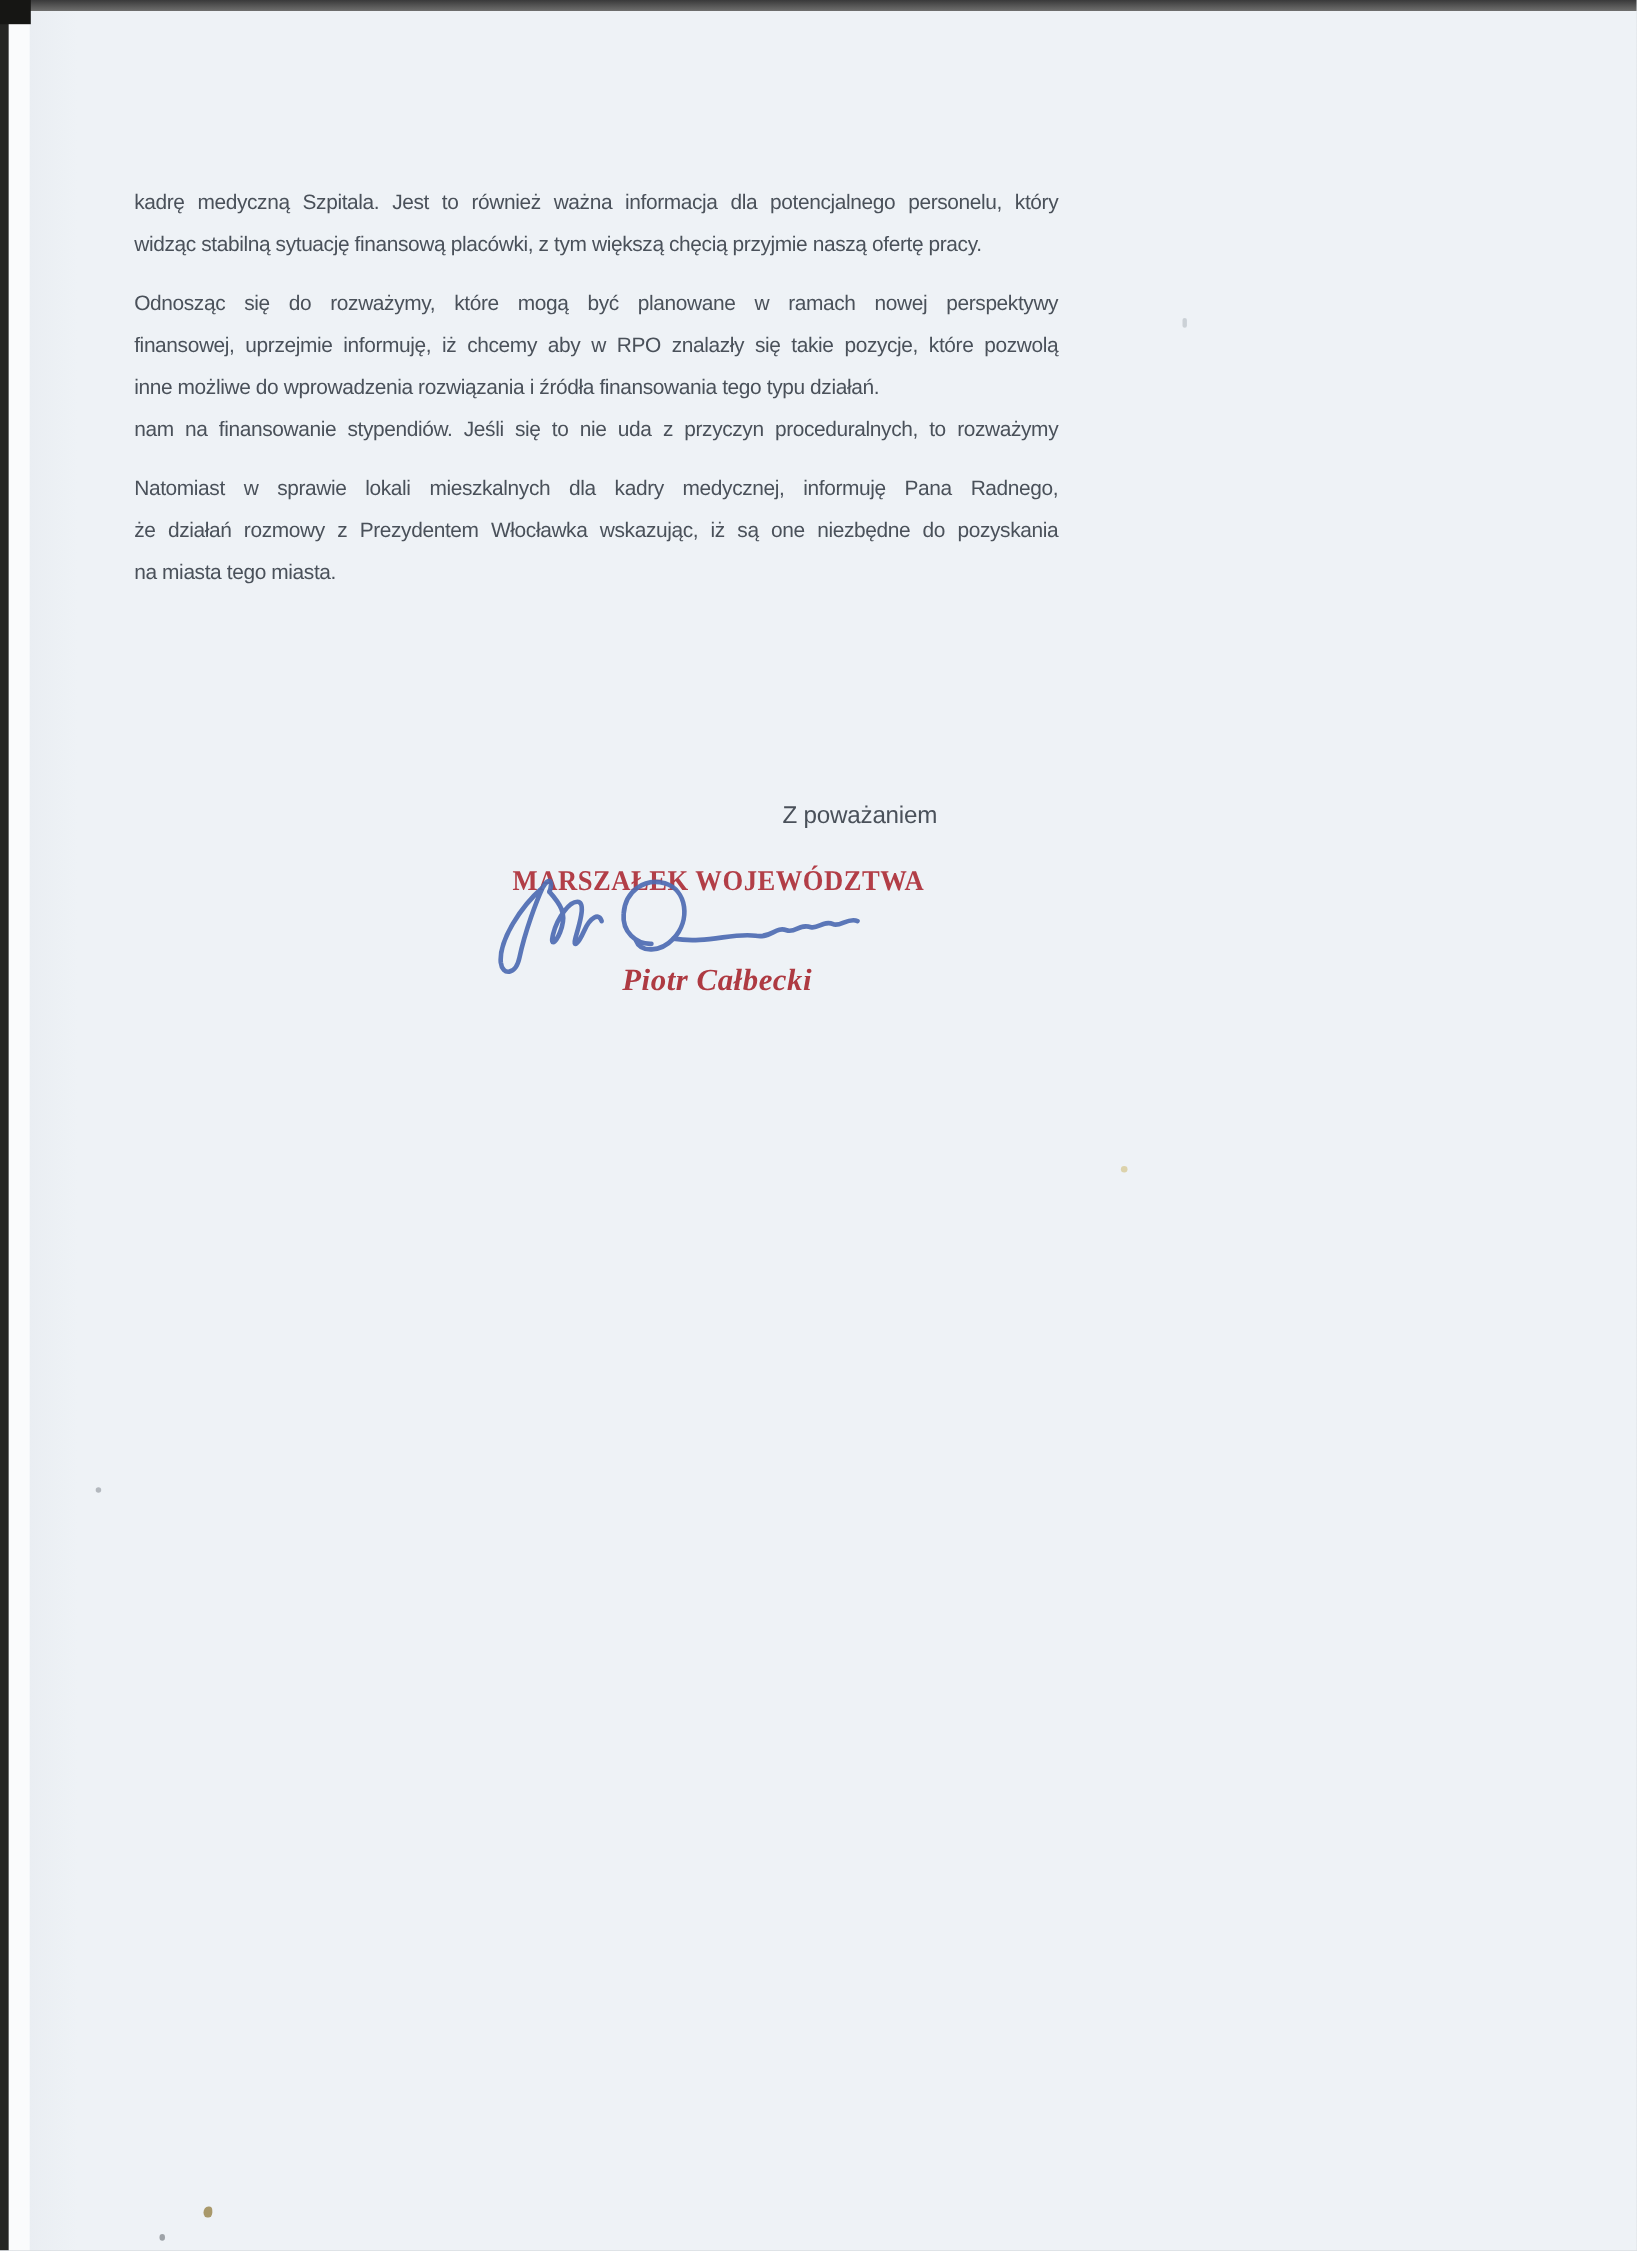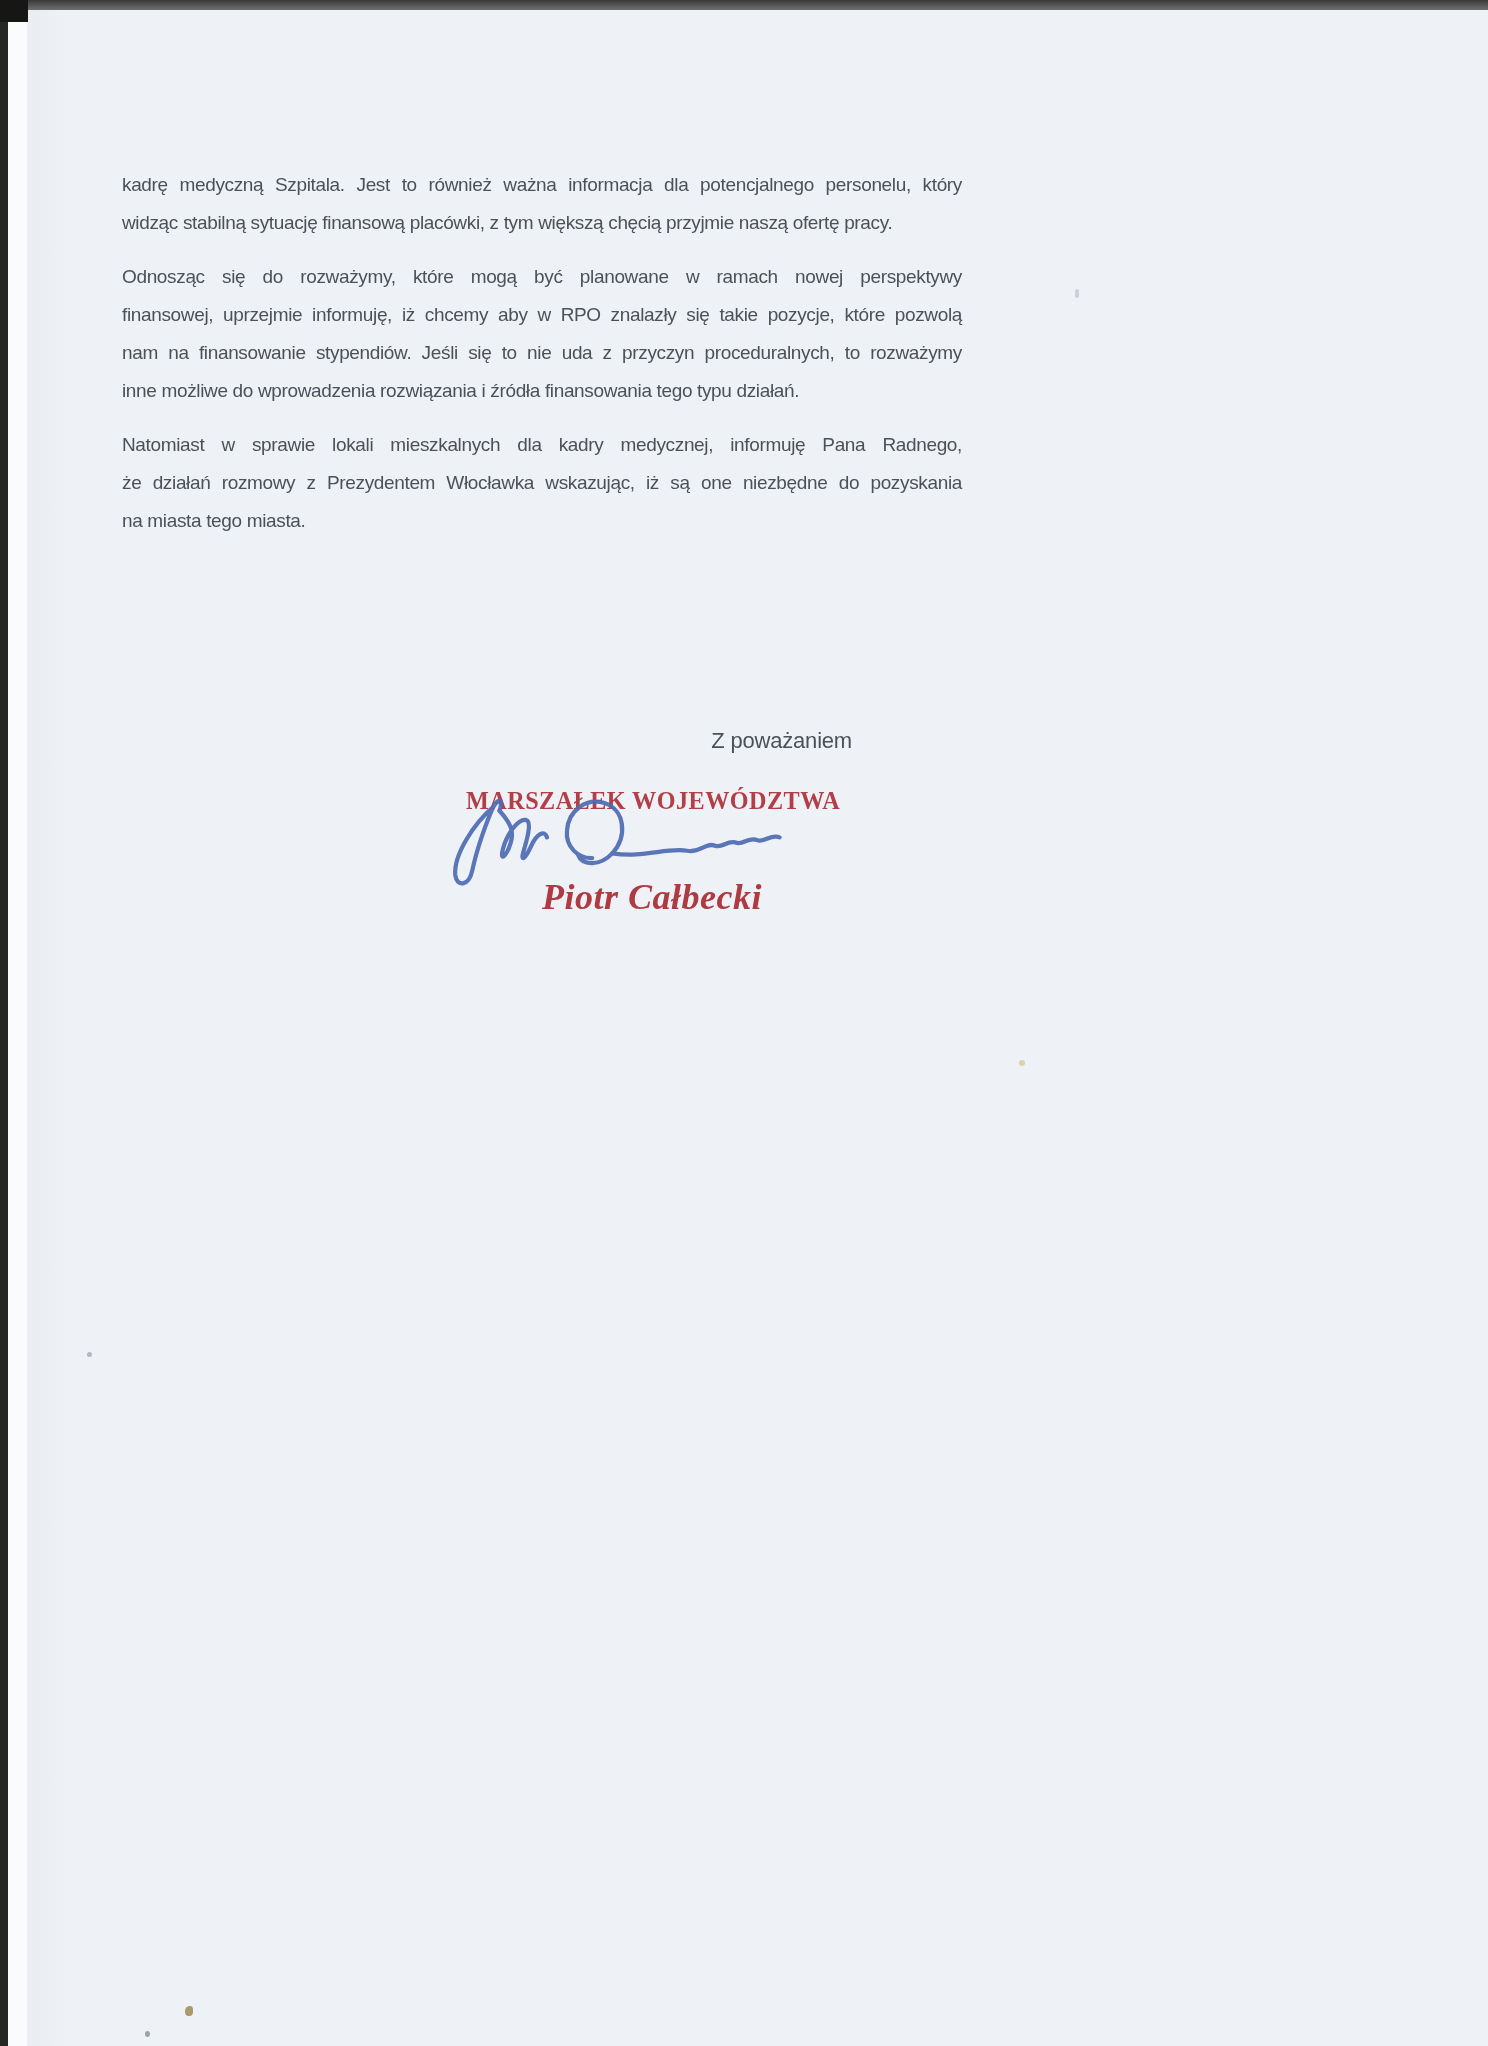--- a/index.html
+++ b/index.html
@@ -40,21 +40,21 @@
     transform:scaleX(.93);transform-origin:center;
     white-space:nowrap;
   }
   .signature-svg{
     position:absolute;z-index:2;left:-12px;top:6px;width:384px;height:96px;
     transform:rotate(-2deg);
   }
   .signer-name{
     position:relative;z-index:1;margin-top:60px;
     font-family:"Liberation Serif",serif;font-weight:bold;font-style:italic;
-    font-size:36px;color:#ae3a42;letter-spacing:0.5px;
+    font-size:28px;color:#ae3a42;letter-spacing:0.5px;
   }
 
   
   .speck{position:absolute;}
   .speck.s1{left:185px;top:2006px;width:8px;height:10px;background:#9c8a52;border-radius:60% 40% 50% 50%;opacity:.85;}
   .speck.s2{left:87px;top:1352px;width:5px;height:5px;background:#9aa0a6;border-radius:50%;opacity:.7;}
   .speck.s3{left:1019px;top:1060px;width:6px;height:6px;background:#d8cc9e;border-radius:50%;opacity:.85;}
   .speck.s4{left:1075px;top:289px;width:4px;height:9px;background:#c2c8ce;border-radius:2px;opacity:.8;}
   .speck.s5{left:145px;top:2031px;width:5px;height:6px;background:#7c8288;border-radius:50%;opacity:.7;}
 </style>
@@ -71,22 +71,22 @@
   <div class="content">
 
     <div class="par">
       <div class="line">kadrę medyczną Szpitala. Jest to również ważna informacja dla potencjalnego personelu, który</div>
       <div class="line last">widząc stabilną sytuację finansową placówki, z tym większą chęcią przyjmie naszą ofertę pracy.</div>
     </div>
 
     <div class="par">
       <div class="line">Odnosząc się do rozważymy, które mogą być planowane w ramach nowej perspektywy</div>
       <div class="line">finansowej, uprzejmie informuję, iż chcemy aby w RPO znalazły się takie pozycje, które pozwolą</div>
+      <div class="line last">inne możliwe do wprowadzenia rozwiązania i źródła finansowania tego typu działań.</div>
       <div class="line">nam na finansowanie stypendiów. Jeśli się to nie uda z przyczyn proceduralnych, to rozważymy</div>
-      <div class="line last">inne możliwe do wprowadzenia rozwiązania i źródła finansowania tego typu działań.</div>
     </div>
 
     <div class="par">
       <div class="line">Natomiast w sprawie lokali mieszkalnych dla kadry medycznej, informuję Pana Radnego,</div>
       <div class="line">że działań rozmowy z Prezydentem Włocławka wskazując, iż są one niezbędne do pozyskania</div>
       <div class="line last">na miasta tego miasta.</div>
     </div>
 
   </div>
 

